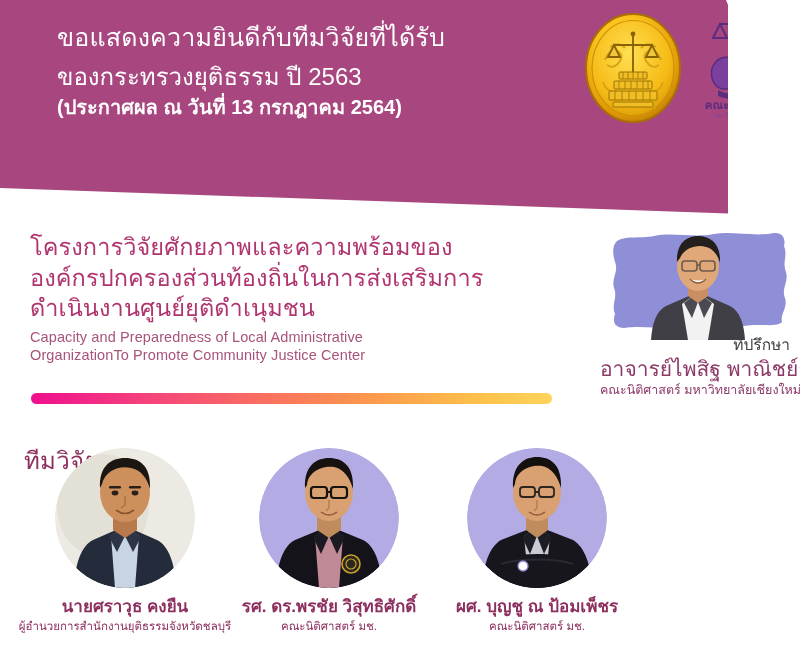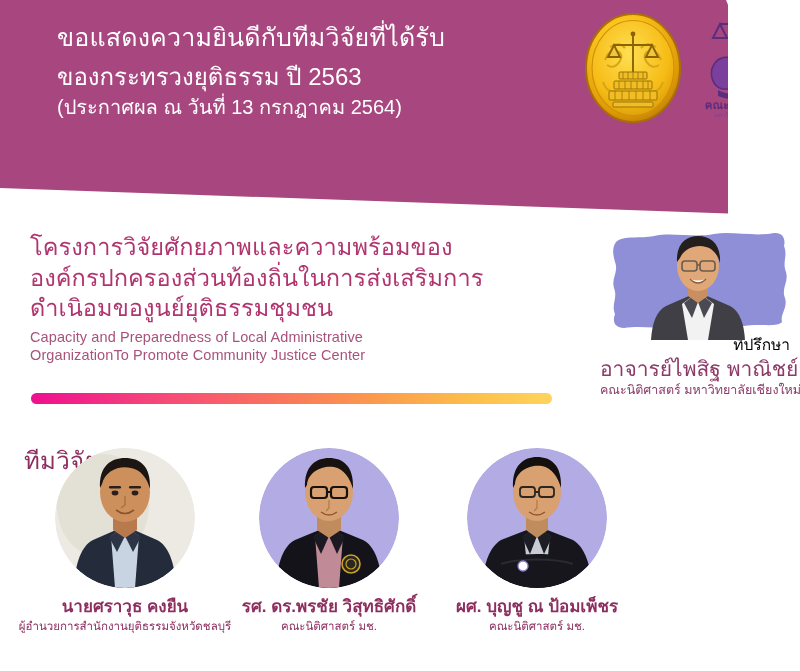--- a/index.html
+++ b/index.html
@@ -31,21 +31,21 @@
   }
   .hdr-line2 {
     font-size:47px; font-weight:700; line-height:1.12;
     letter-spacing:0.3px; white-space:nowrap; margin-top:1px;
   }
   .hdr-line3 {
     font-size:24px; font-weight:400; line-height:1.3;
     white-space:nowrap; margin-top:8px;
   }
   .hdr-line4 {
-    font-size:20px; font-weight:400; line-height:1.3;
+    font-size:20px; font-weight:700; line-height:1.3;
     white-space:nowrap; margin-top:2px;
   }
 
   
   .medal {
     position:absolute; left:583px; top:12px; width:100px; height:112px; z-index:7;
   }
 
   
   .cmu-logo {
@@ -73,21 +73,21 @@
 
   
   .advisor { position:absolute; left:600px; top:228px; width:200px; z-index:5; }
   .advisor-photo-wrap {
     position:relative; width:196px; height:110px; margin-left:2px;
   }
   .brush { position:absolute; left:8px; top:0; width:180px; height:104px; }
   .advisor-img { position:absolute; left:40px; top:4px; width:112px; height:108px; }
 
   .advisor-role {
-    text-align:right; color:#000000; font-size:15.5px;
+    text-align:right; color:#404040; font-size:15.5px;
     margin-top:-2px; padding-right:10px; line-height:1.2;
   }
   .advisor-name {
     text-align:right; color:#8c3a68; font-size:21px; font-weight:400;
     line-height:1.22; padding-right:2px; white-space:nowrap; margin-top:1px;
   }
   .advisor-affil {
     text-align:right; color:#8c3a68; font-size:12.5px;
     line-height:1.25; padding-right:12px; white-space:nowrap; margin-top:2px;
   }
@@ -221,21 +221,21 @@
     <path d="M28 80 C36 86 68 86 76 80 L76 86 C66 91 38 91 28 86 Z" fill="#5b2d7e"></path>
     <text x="52" y="99" text-anchor="middle" fill="#5b2d7e" font-size="11.5" font-weight="bold" font-family="'Liberation Sans',sans-serif">คณะนิติศาสตร์</text>
     <text x="52" y="107" text-anchor="middle" fill="#7b3f9d" font-size="6" font-family="'Liberation Sans',sans-serif">มหาวิทยาลัยเชียงใหม่</text>
   </svg>
 </div>
 
 <div class="project">
   <div class="project-th">
     <div>โครงการวิจัยศักยภาพและความพร้อมของ</div>
     <div>องค์กรปกครองส่วนท้องถิ่นในการส่งเสริมการ</div>
-    <div>ดำเนิอมของูนย์ยุติธรรมชุมชน</div>
+    <div>ดำเนินงานศูนย์ยุติดำเนุมชน</div>
   </div>
   <div class="project-en">
     <div>Capacity and Preparedness of Local Administrative</div>
     <div>OrganizationTo Promote Community Justice Center</div>
   </div>
 </div>
 <div class="grad-bar"></div>
 
 <div class="advisor">
   <div class="advisor-photo-wrap">

